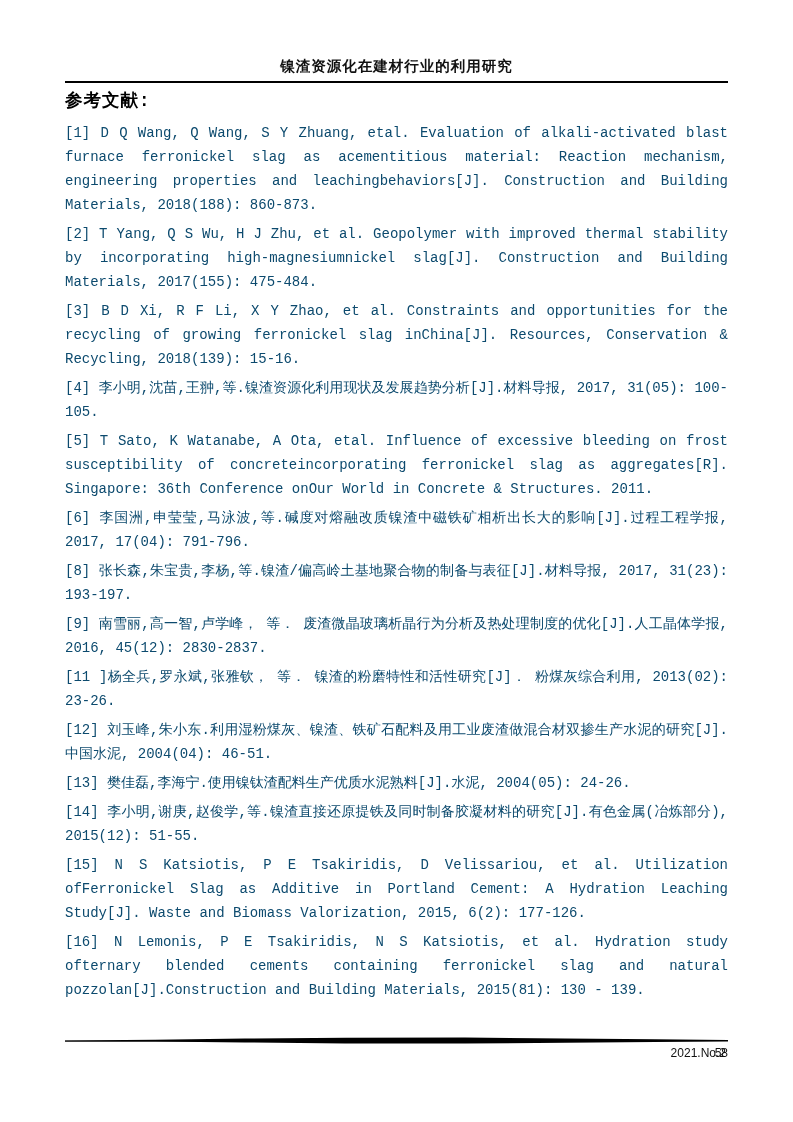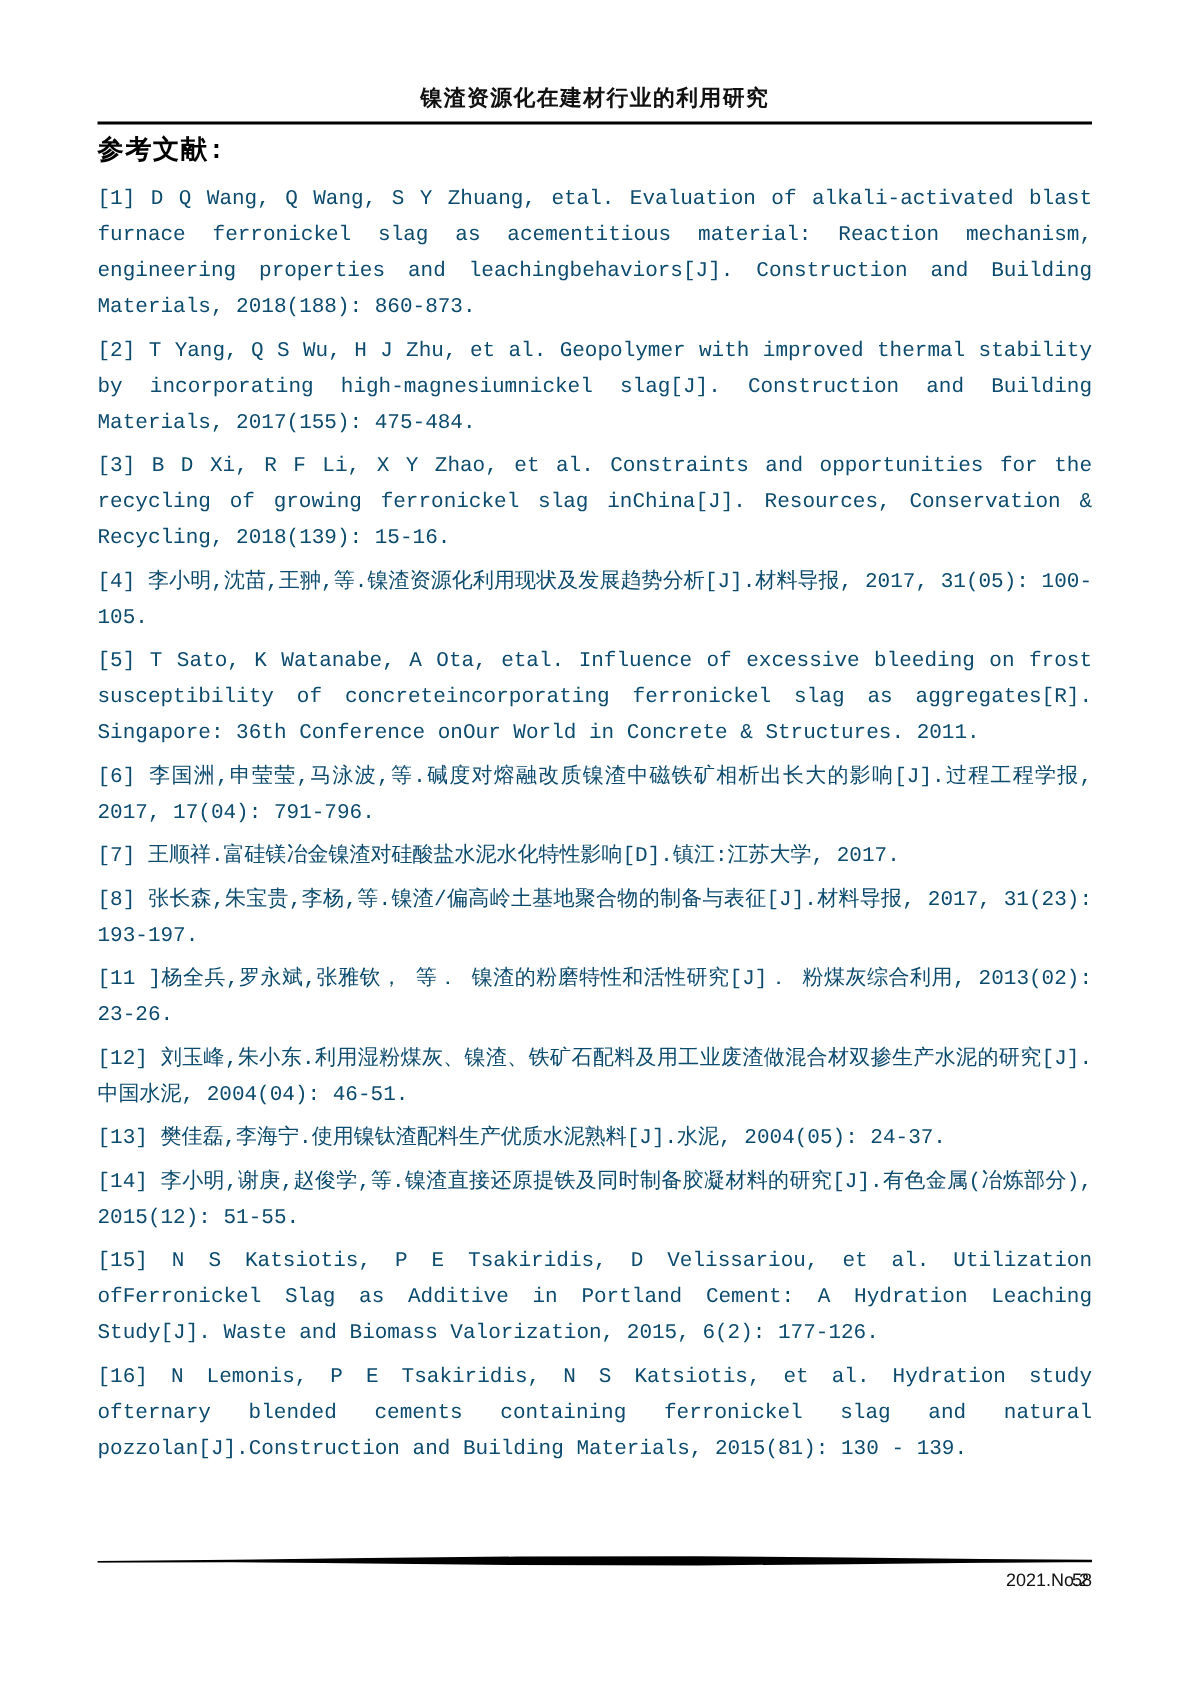--- a/index.html
+++ b/index.html
@@ -80,25 +80,25 @@
 
   <h2 class="section-heading">参考文献:</h2>
 
   <main class="references">
       <p>[1] D Q Wang, Q Wang, S Y Zhuang, etal. Evaluation of alkali-activated blast furnace ferronickel slag as acementitious material: Reaction mechanism, engineering properties and leachingbehaviors[J]. Construction and Building Materials, 2018(188): 860-873.</p>
       <p>[2] T Yang, Q S Wu, H J Zhu, et al. Geopolymer with improved thermal stability by incorporating high-magnesiumnickel slag[J]. Construction and Building Materials, 2017(155): 475-484.</p>
       <p>[3] B D Xi, R F Li, X Y Zhao, et al. Constraints and opportunities for the recycling of growing ferronickel slag inChina[J]. Resources, Conservation &amp; Recycling, 2018(139): 15-16.</p>
       <p>[4] 李小明,沈苗,王翀,等.镍渣资源化利用现状及发展趋势分析[J].材料导报, 2017, 31(05): 100-105.</p>
       <p>[5] T Sato, K Watanabe, A Ota, etal. Influence of excessive bleeding on frost susceptibility of concreteincorporating ferronickel slag as aggregates[R]. Singapore: 36th Conference onOur World in Concrete &amp; Structures. 2011.</p>
       <p>[6] 李国洲,申莹莹,马泳波,等.碱度对熔融改质镍渣中磁铁矿相析出长大的影响[J].过程工程学报, 2017, 17(04): 791-796.</p>
-      <p>[7] 王顺祥.富硅镁冶金镍渣对硅酸盐水泥水化特性影响[D].镇江:江苏大学, 2017.</p>
       <p>[8] 张长森,朱宝贵,李杨,等.镍渣/偏高岭土基地聚合物的制备与表征[J].材料导报, 2017, 31(23): 193-197.</p>
+      <p>[9] 南雪丽,高一智,卢学峰， 等． 废渣微晶玻璃析晶行为分析及热处理制度的优化[J].人工晶体学报, 2016, 45(12): 2830-2837.</p>
       <p>[11 ]杨全兵,罗永斌,张雅钦， 等． 镍渣的粉磨特性和活性研究[J]． 粉煤灰综合利用, 2013(02): 23-26.</p>
       <p>[12] 刘玉峰,朱小东.利用湿粉煤灰、镍渣、铁矿石配料及用工业废渣做混合材双掺生产水泥的研究[J].中国水泥, 2004(04): 46-51.</p>
-      <p>[13] 樊佳磊,李海宁.使用镍钛渣配料生产优质水泥熟料[J].水泥, 2004(05): 24-37.</p>
+      <p>[13] 樊佳磊,李海宁.使用镍钛渣配料生产优质水泥熟料[J].水泥, 2004(05): 24-26.</p>
       <p>[14] 李小明,谢庚,赵俊学,等.镍渣直接还原提铁及同时制备胶凝材料的研究[J].有色金属(冶炼部分), 2015(12): 51-55.</p>
       <p>[15] N S Katsiotis, P E Tsakiridis, D Velissariou, et al. Utilization ofFerronickel Slag as Additive in Portland Cement: A Hydration Leaching Study[J]. Waste and Biomass Valorization, 2015, 6(2): 177-126.</p>
       <p>[16] N Lemonis, P E Tsakiridis, N S Katsiotis, et al. Hydration study ofternary blended cements containing ferronickel slag and natural pozzolan[J].Construction and Building Materials, 2015(81): 130 - 139.</p>
     </main>
 
   <footer class="footer">
     <svg class="footer-rule" viewBox="0 0 663 9" preserveAspectRatio="none" aria-hidden="true">
       <polygon fill="#000000" points="0,4.6 90,3.8 180,2.6 280,1.7 400,1.5 500,2.4 590,3.3 663,3.9 663,5.1 590,5.9 500,6.8 400,7.6 280,7.4 180,6.4 90,5.4 0,5.6"></polygon>
       <rect x="0" y="4.7" width="663" height="0.8" fill="#000000"></rect>
     </svg>

